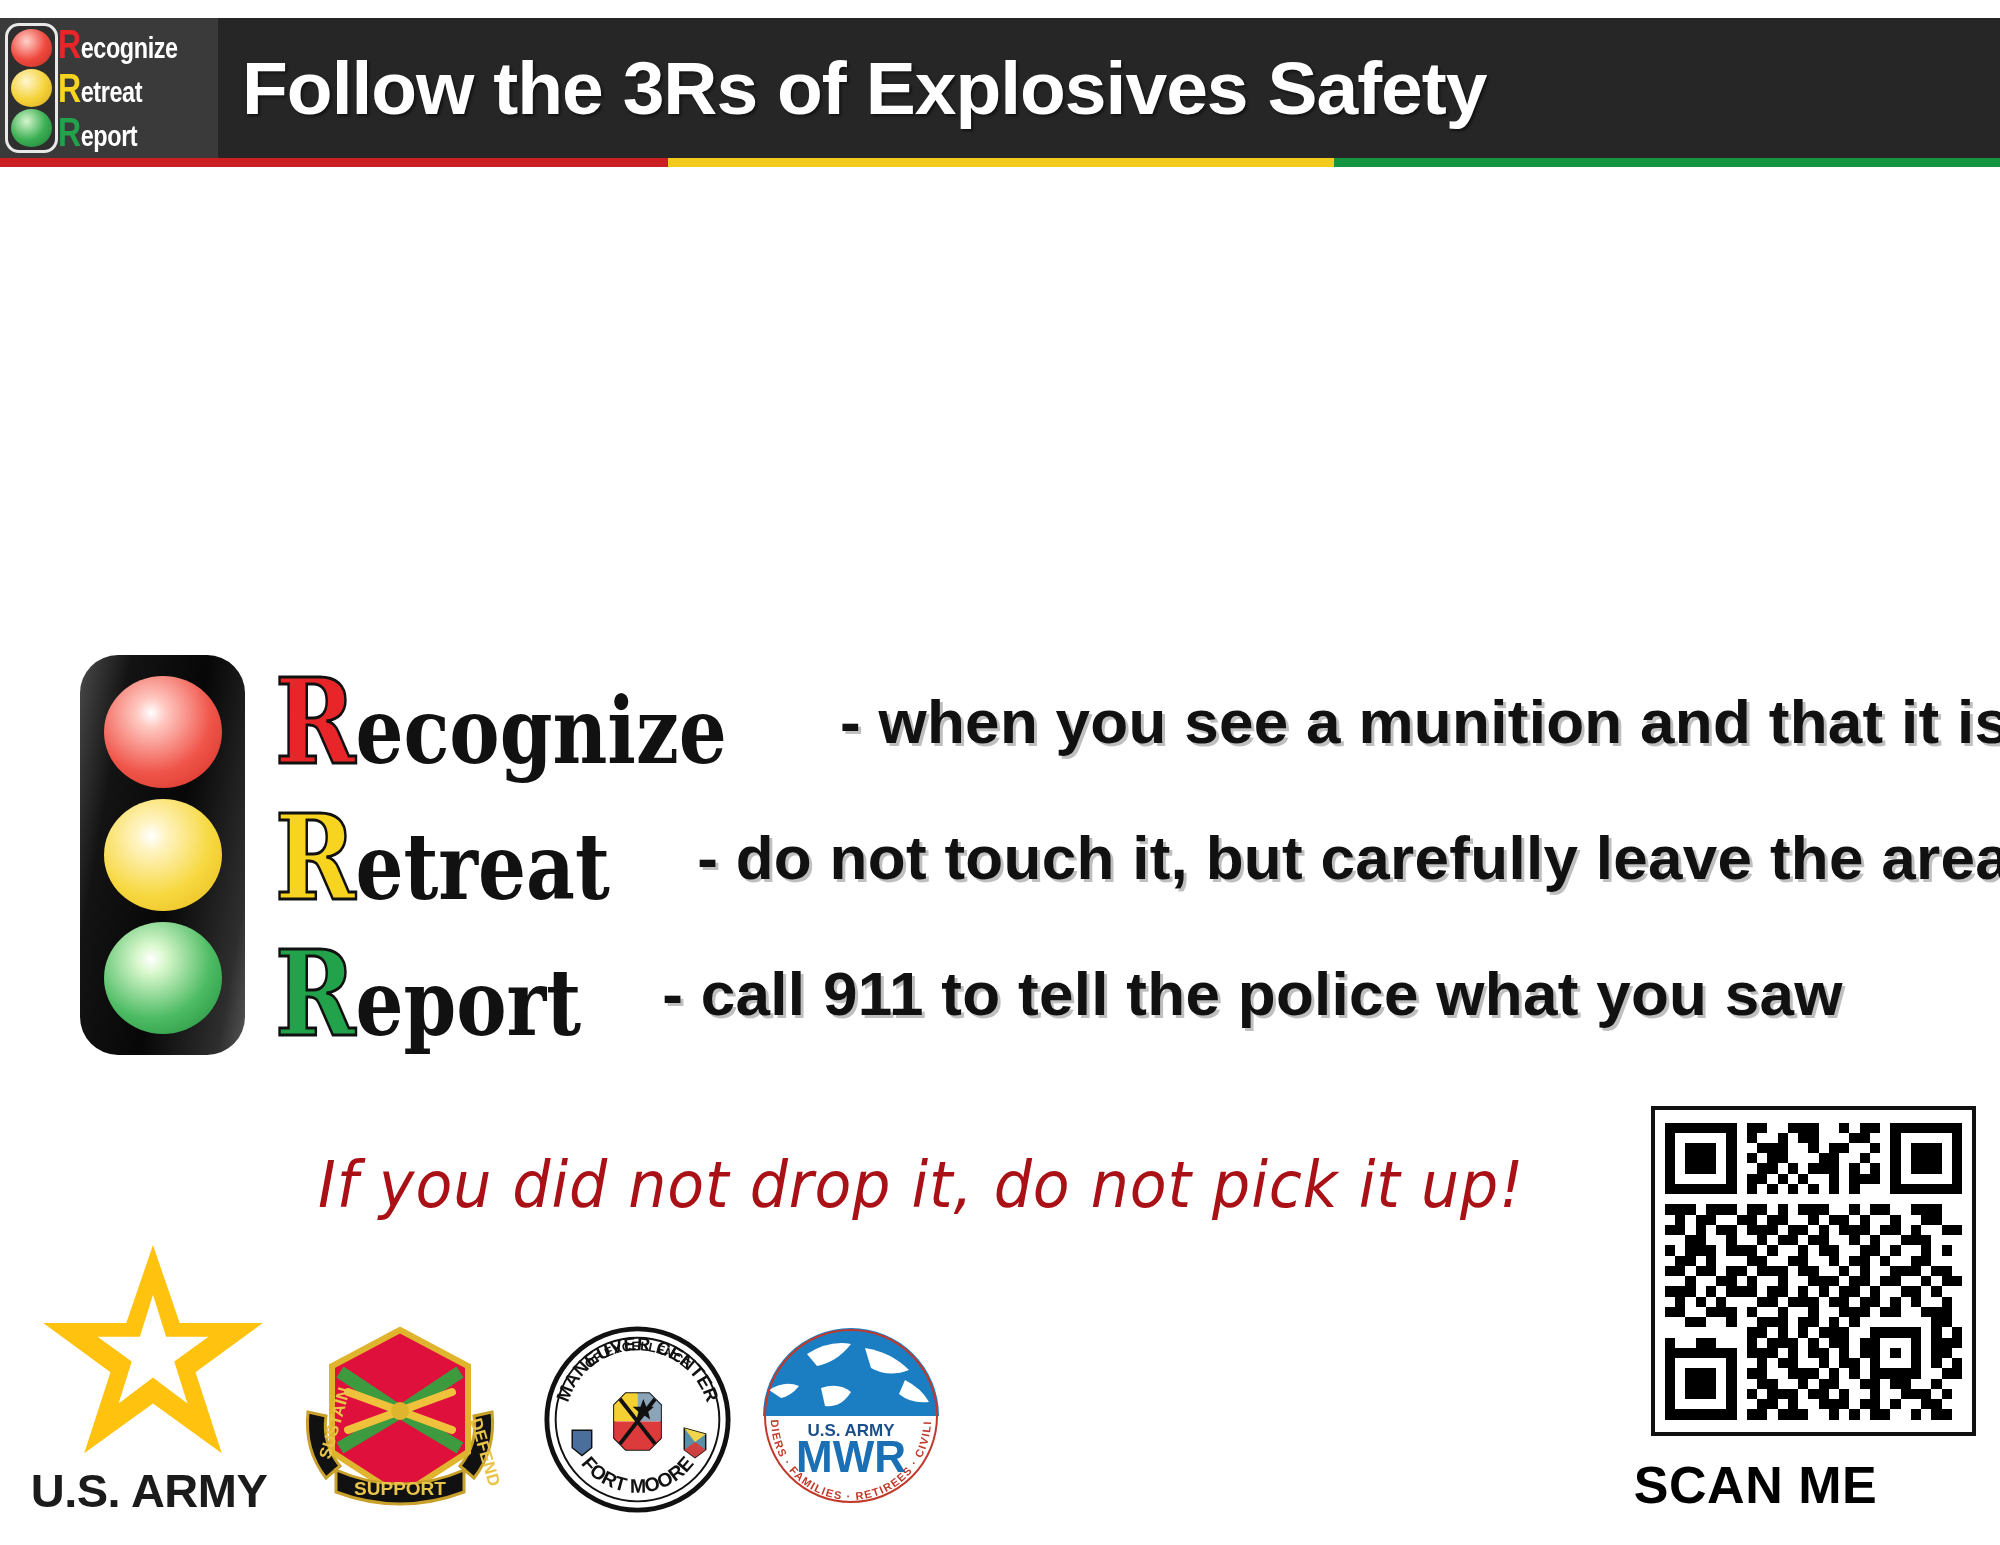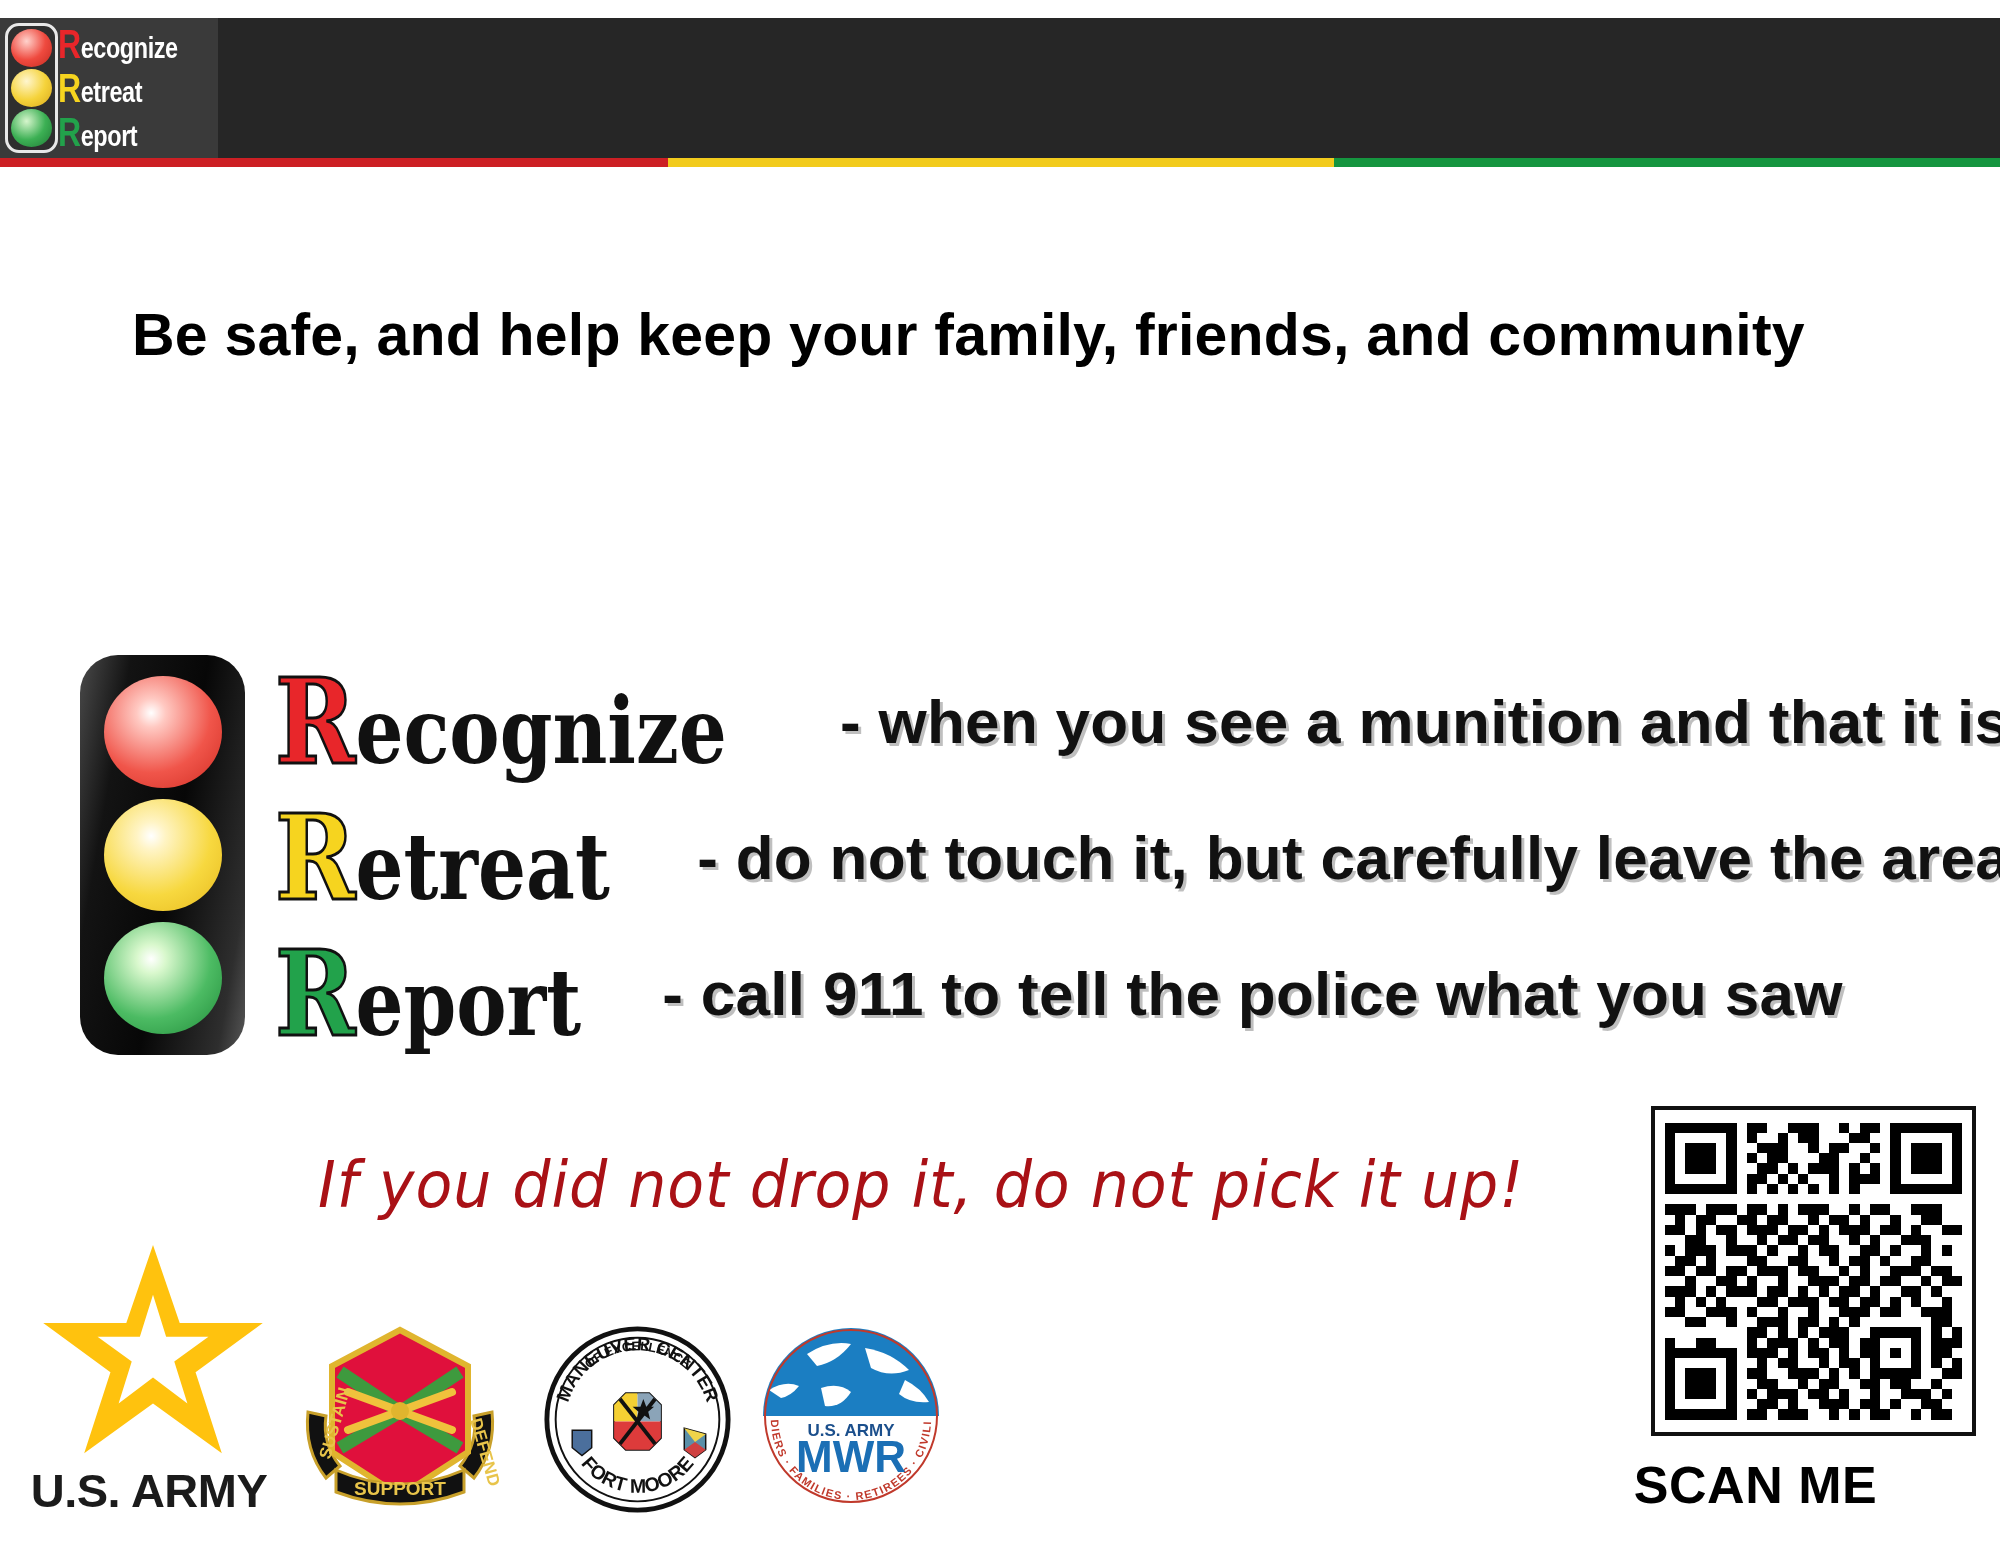--- a/index.html
+++ b/index.html
@@ -110,30 +110,30 @@
       <span class="hl-bulb hl-yel"></span>
       <span class="hl-bulb hl-grn"></span>
     </div>
     <div class="hl-words">
       <div class="hl-word w-red"><span class="cap">R</span><span>ecognize</span></div>
       <div class="hl-word w-yel"><span class="cap">R</span><span>etreat</span></div>
       <div class="hl-word w-grn"><span class="cap">R</span><span>eport</span></div>
     </div>
   </div>
 
+  <div class="header-title">Follow the 3Rs of Explosives Safety</div>
 </div>
 
 <div class="stripe">
   <i class="s-red"></i>
   <i class="s-yel"></i>
   <i class="s-grn"></i>
 </div>
 
 <div class="intro">
-  <div>Be safe, and help keep your family, friends, and community</div>
 </div>
 
 <div class="rrr">
 
   <div class="big-light">
     <span class="bulb b-red"></span>
     <span class="bulb b-yel"></span>
     <span class="bulb b-grn"></span>
   </div>
 

